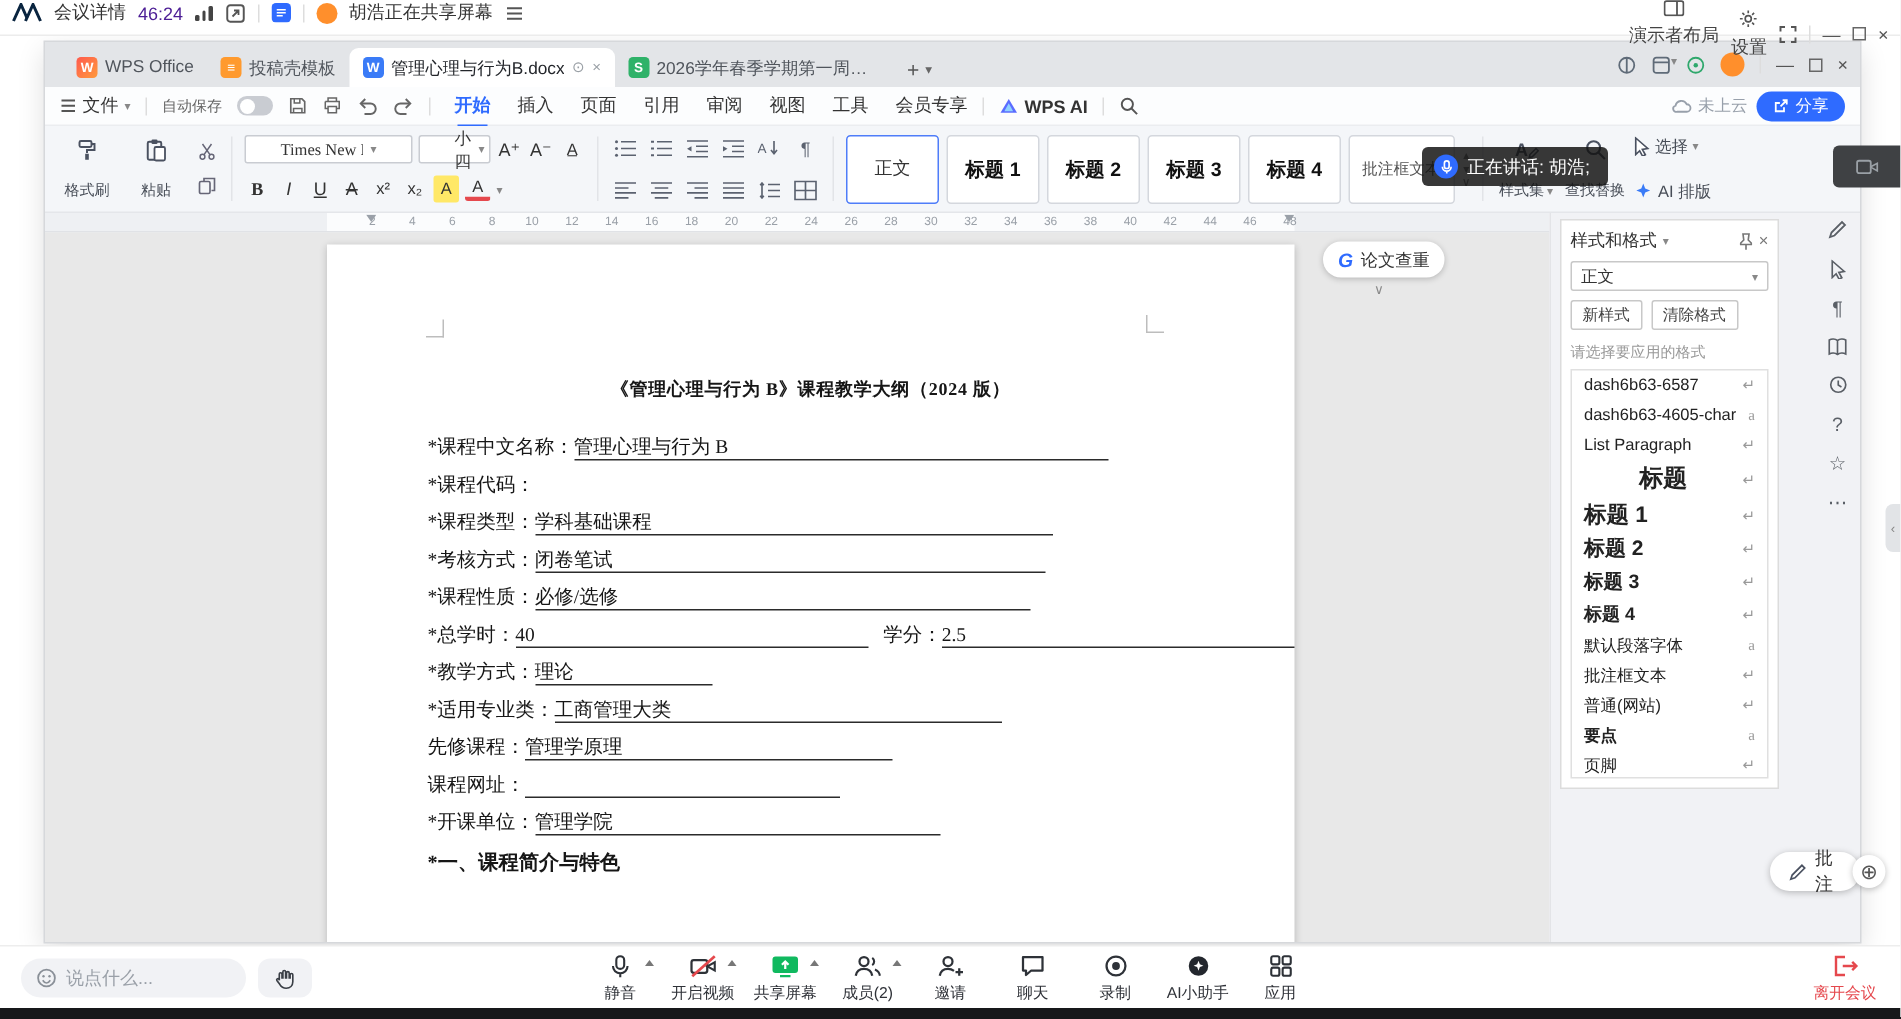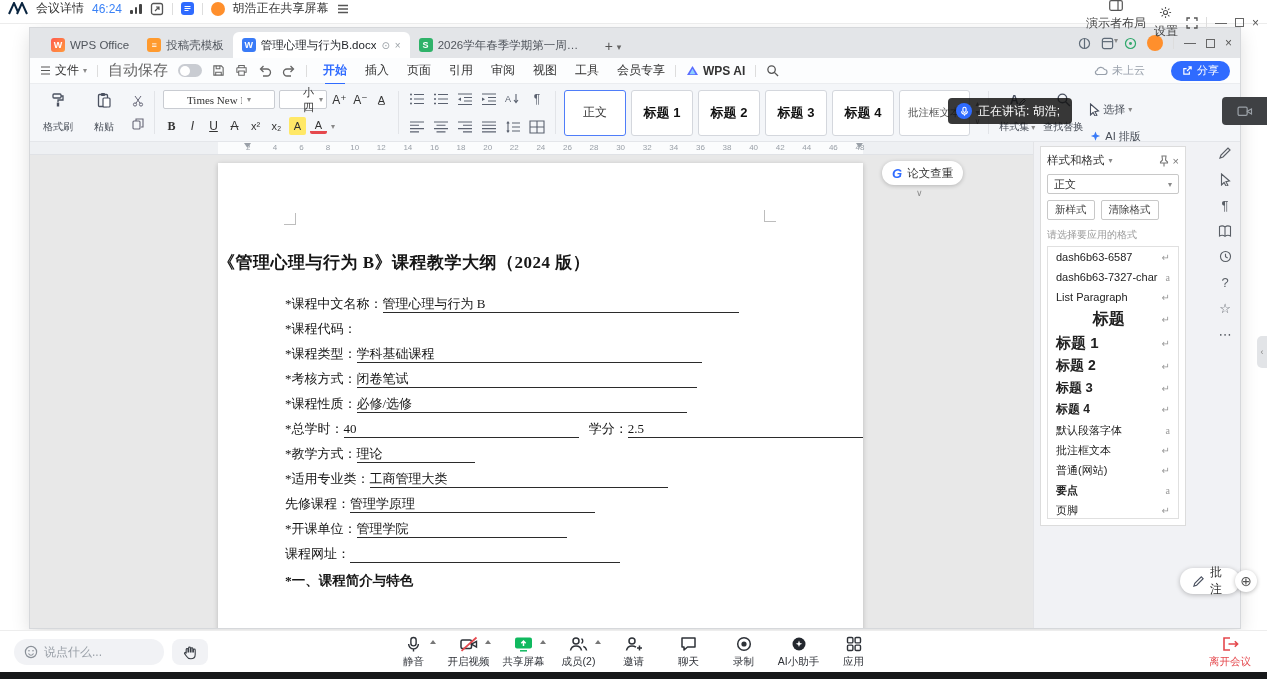--- a/index.html
+++ b/index.html
@@ -4,21 +4,21 @@
 <style>
   * { margin:0; padding:0; box-sizing:border-box; }
   html,body { width:1267px; height:679px; overflow:hidden; }
   body { position:relative; font-family:"Liberation Sans","DejaVu Sans",sans-serif; background:#fff; color:#333; font-size:12px; cursor:default; }
   svg { display:block; }
   .vdiv { width:1px; height:12px; background:#ddd; }
 
   
   #meet-top { position:absolute; left:0; top:0; width:1267px; height:24px; background:#fff; border-bottom:1px solid #ececec; display:flex; align-items:flex-start; justify-content:space-between; padding:0 8px; z-index:40; }
   .mt-left,.mt-right { display:flex; align-items:center; gap:8px; }
-  .mt-timer { color:#3b82f6; }
+  .mt-timer { color:#4c1d95; }
   .sig { display:flex; align-items:flex-end; gap:2px; height:11px; }
   .sig span { width:2.5px; background:#444; border-radius:1px; }
   .sig .s1{height:4px}.sig .s2{height:7px}.sig .s3{height:10px}
   .avatar-dot { width:14px; height:14px; border-radius:50%; background:#ff8f2c; display:inline-block; }
   .mt-btn { display:flex; align-items:center; gap:4px; color:#444;flex-direction:column; }
   .caret-g { font-size:8px; color:#888; }
   .win-box { width:9px; height:9px; border:1.2px solid #666; display:inline-block; }
   .win-glyph { font-size:12px; color:#555; line-height:1; }
 
   
@@ -44,21 +44,21 @@
 
   .menubar { position:absolute; left:0; top:30px; width:100%; height:26px; background:#fcfdfe; border-bottom:1px solid #ebedf0; display:flex; align-items:center; gap:10px; padding:0 10px; font-size:12px; }
   .mb-file { display:flex; align-items:center; gap:4px; }
   .tgl { width:24px; height:13px; border-radius:7px; background:#c9ccd2; position:relative; }
   .tgl::after { content:""; position:absolute; left:1.5px; top:1.5px; width:10px; height:10px; border-radius:50%; background:#fff; }
   .mb-ic { color:#666; display:flex; align-items:center; }
   .menus { display:flex; gap:18px; margin-left:6px; }
   .menu-item { position:relative; color:#333; }
   .menu-item.active { color:#2f6bff; font-weight:bold; }
   .menu-item.active::after { content:""; position:absolute; left:2px; right:2px; bottom:-6px; height:2px; background:#2f6bff; }
-  .mb-right { margin-left:auto; display:flex; align-items:center; gap:26px; }
+  .mb-right { margin-left:auto; display:flex; align-items:center; gap:6px; }
   .cloud { display:flex; align-items:center; gap:4px; color:#98a0ab; font-size:11px; }
   .share-btn { height:20px; padding:0 11px; border-radius:11px; background:#2f6bff; color:#fff; font-size:11px; display:flex; align-items:center; gap:4px; }
 
   
   .ribbon { position:absolute; left:0; top:56px; width:100%; height:58px; background:#f4f6f9; border-bottom:1px solid #e4e6ea; display:flex; align-items:stretch; gap:8px; padding:5px 8px; }
   .rdiv { width:1px; background:#e2e4e8; margin:2px 0; flex:0 0 auto; }
   .rgroup { display:flex; gap:6px; }
   .big-btn { width:40px; display:flex; flex-direction:column; align-items:center; justify-content:space-between; padding:3px 0 2px; font-size:10px; color:#474d57; }
   .minicol { display:flex; flex-direction:column; justify-content:space-around; align-items:center; width:16px; }
   .colgrp { display:flex; flex-direction:column; justify-content:space-between; padding:1px 0; }
@@ -70,37 +70,37 @@
   .g.strike { text-decoration:line-through; }
   .g.hl { background:#ffe867; font-size:11px; }
   .g.fc { border-bottom:3px solid #e5484d; height:15px; font-size:11px; }
   .pic { width:20px; height:17px; display:flex; align-items:center; justify-content:center; color:#5b6270; font-size:12px; }
   .chips { display:flex; gap:5px; align-items:center; }
   .chip { background:#fff; border:1px solid #d4d7dd; border-radius:3px; height:46px; min-width:62px; padding:0 8px; display:flex; align-items:center; justify-content:center; font-size:12px; color:#333; white-space:nowrap; }
   .chip.sel { border-color:#4f7df9; }
   .chip.hstyle { font-weight:bold; font-size:13px; color:#111; }
   .chip.small { font-size:10.5px; color:#555; }
   .chipnav { display:flex; flex-direction:column; justify-content:space-between; padding:4px 0; color:#777; font-size:8px; align-items:center; }
-  .tool-sm { display:flex; align-items:center; gap:3px; font-size:11px; color:#474d57;margin-top:12px; }
+  .tool-sm { display:flex; align-items:center; gap:3px; font-size:11px; color:#474d57; }
   .ribbon-label { display:flex; align-items:center; gap:2px; }
 
   
   .rulerbar { position:absolute; left:0; top:114px; width:1003px; height:13px; background:#eef0f3; border-bottom:1px solid #e0e2e6; overflow:hidden; }
   .ruler-page { position:absolute; left:188px; top:0; width:645px; height:13px; background:#fbfcfd; }
   .rmarks { position:absolute; left:205px; top:1px; display:flex; }
   .rmark { width:26.6px; text-align:center; font-size:8px; color:#9aa0a8; }
   .ind { position:absolute; top:1px; width:7px; height:5px; background:#9aa0a8; clip-path:polygon(0 0,100% 0,50% 100%); }
 
   
   .docarea { position:absolute; left:0; top:127px; width:1003px; height:473px; background:#e8e8e8; overflow:hidden; }
   .page { position:absolute; left:188px; top:8px; width:645px; height:620px; background:#fff; box-shadow:0 1px 5px rgba(0,0,0,.2); font-family:"Liberation Serif","DejaVu Serif",serif; color:#161616; }
   .cm { position:absolute; width:12px; height:12px; }
   .cm-tl { left:66px; top:50px; border-right:1px solid #bdbdbd; border-bottom:1px solid #bdbdbd; }
   .cm-tr { left:546px; top:47px; border-left:1px solid #bdbdbd; border-bottom:1px solid #bdbdbd; }
-  .doc-title { text-align:left; font-weight:bold; font-size:17px; padding-top:88px; letter-spacing:.5px; }
+  .doc-title { text-align:center; font-weight:bold; font-size:12px; padding-top:88px; letter-spacing:.5px; }
   .fields { padding:14px 0 0 67px; }
   .f-row { display:flex; align-items:flex-end; height:25px; font-size:13px; }
   .f-label { white-space:pre; }
   .f-val { display:inline-block; border-bottom:1px solid #2b2b2b; text-align:left; height:18px; line-height:17px; }
   .f-l2 { margin-left:10px; }
   .f-row:nth-of-type(1) .f-val{width:356px} .f-row:nth-of-type(2) .f-val{width:360px}
   .f-row:nth-of-type(3) .f-val{width:345px} .f-row:nth-of-type(4) .f-val{width:340px}
   .f-row:nth-of-type(5) .f-val{width:330px} .f-row:nth-of-type(6) .f-val{width:330px}
   .f-row:nth-of-type(7) .f-val{width:118px}
   .f-row:nth-of-type(8) .f-val{width:298px} .f-row:nth-of-type(9) .f-val{width:245px}
@@ -281,21 +281,21 @@
 
   <div class="menubar">
     <span class="mb-file">
       <svg width="11" height="9" viewBox="0 0 11 9">
           <path d="M1 1h9M1 4.5h9M1 8h9" stroke="#555" stroke-width="1.2"></path>
         </svg>
       <span>文件</span>
       <span class="caret-g">▾</span>
     </span>
     <span class="vdiv"></span>
-    <span style="color:#666;font-size:15px;">自动保存</span>
+    <span style="color:#666;font-size:10px;">自动保存</span>
     <span class="tgl"></span>
     <span class="mb-ic">
         <svg width="13" height="13" viewBox="0 0 14 14">
           <path d="M2 2h8l2 2v8H2z" fill="none" stroke="#666" stroke-width="1.2"></path>
           <path d="M4.5 2v3h4V2M4 12V9h6v3" fill="none" stroke="#666" stroke-width="1.1"></path>
         </svg>
       </span>
     <span class="mb-ic">
         <svg width="13" height="13" viewBox="0 0 14 14">
           <path d="M4 4V1.5h6V4M2 4h10v5h-2M4 9H2V4M4 7.5h6V12H4z" fill="none" stroke="#666" stroke-width="1.1"></path>
@@ -638,27 +638,27 @@
             <span class="f-label">*适用专业类：</span>
             <span class="f-val">工商管理大类</span>
           </div>
 
           <div class="f-row">
             <span class="f-label">先修课程：</span>
             <span class="f-val">管理学原理</span>
           </div>
 
           <div class="f-row">
+            <span class="f-label">课程网址：</span>
+            <span class="f-val"></span>
+          </div>
+
+          <div class="f-row">
             <span class="f-label">*开课单位：</span>
             <span class="f-val">管理学院</span>
-          </div>
-
-          <div class="f-row">
-            <span class="f-label">课程网址：</span>
-            <span class="f-val"></span>
           </div>
         </div>
       <div class="sec">*一、课程简介与特色</div>
     </div>
     <div class="paper-check">
       <span class="g-logo">G</span>
       <span>论文查重</span>
     </div>
     <span class="paper-caret">∨</span>
   </div>
@@ -687,21 +687,21 @@
     </div>
     <div class="sp-hint">请选择要应用的格式</div>
     <div class="sp-list">
 
         <div class="sp-item t-plain">
           <span class="sp-name">dash6b63-6587</span>
           <span class="sp-mark">↵</span>
         </div>
 
         <div class="sp-item t-plain">
-          <span class="sp-name">dash6b63-7327-char</span>
+          <span class="sp-name">dash6b63-4605-char</span>
           <span class="sp-mark">a</span>
         </div>
 
         <div class="sp-item t-plain">
           <span class="sp-name">List Paragraph</span>
           <span class="sp-mark">↵</span>
         </div>
 
         <div class="sp-item t-h">
           <span class="sp-name">标题</span>

